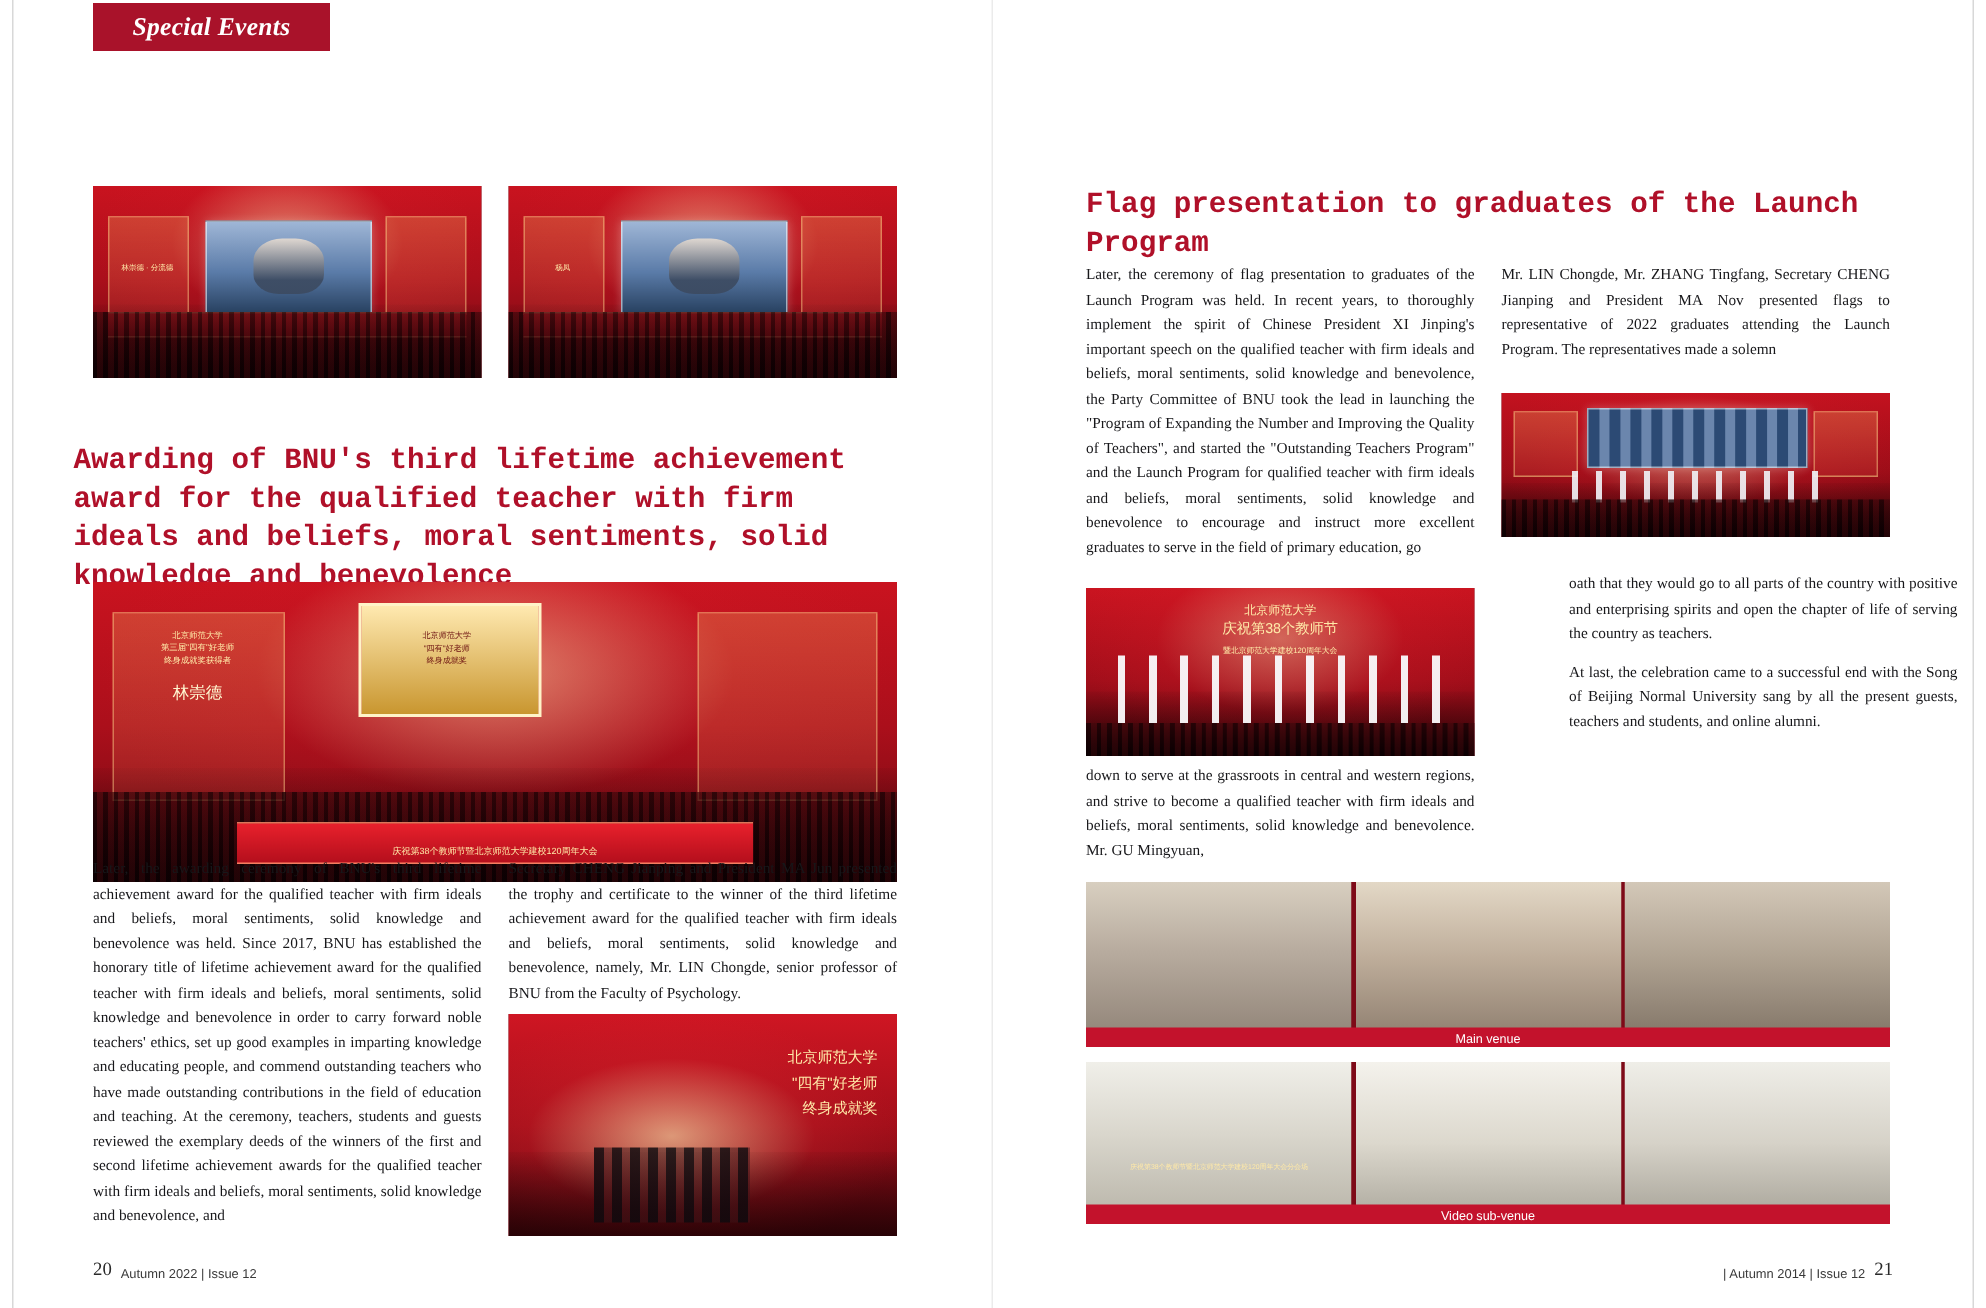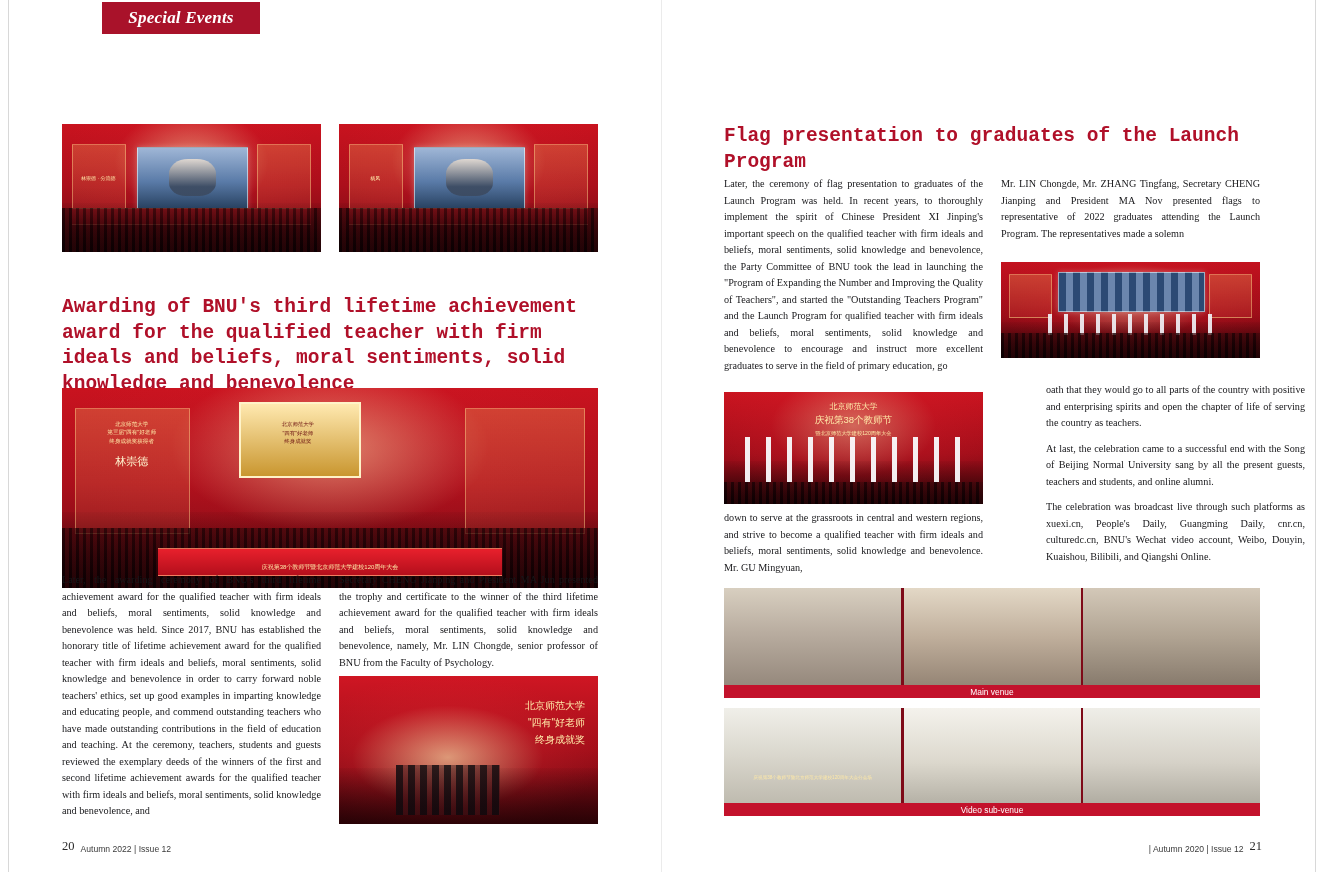--- a/index.html
+++ b/index.html
@@ -28,21 +28,20 @@
     left: 62px; top: 2px;
     width: 158px; height: 32px;
     background: #a9122a;
     color: #ffffff;
     display: flex; align-items: center; justify-content: center;
     font-family: "Liberation Serif", serif;
     font-style: italic;
     font-weight: bold;
     font-size: 17px;
     letter-spacing: .2px;
-    margin-left: 40px;
   }
 
   
   .headline {
     color: #b01029;
     font-weight: bold;
     font-size: 19.5px;
     line-height: 1.32;
     font-family: Liberation Mono, monospace;
   }
@@ -178,21 +177,21 @@
     <div class="side-panel" style="left:4%; top:16%; width:20%; height:50%;"></div>
     <div class="screen" style="left:29%; top:18%; width:42%; height:48%;">
         <div class="head"></div>
       </div>
     <div class="side-panel" style="right:4%; top:16%; width:20%; height:50%;"></div>
     <div class="gold-text" style="left:5%; top:40%; width:18%; font-size:5px;">杨凤</div>
     <div class="banner-strip" style="top:66%;"></div>
     <div class="crowd"></div>
   </div>
 
-  <div class="headline" style="position:absolute; left:62px; top:295px; width:540px;">Awarding of BNU's third lifetime achievement award for the qualified teacher with firm ideals and beliefs, moral sentiments, solid knowledge and benevolence</div>
+  <div class="headline" style="position:absolute; left:49px; top:295px; width:540px;">Awarding of BNU's third lifetime achievement award for the qualified teacher with firm ideals and beliefs, moral sentiments, solid knowledge and benevolence</div>
 
   <div class="photo" style="left:62px; top:388px; width:536px; height:200px;">
     <div class="stage"></div>
     <div class="side-panel" style="left:2.5%; top:10%; width:21%; height:62%;"></div>
     <div class="gold-text" style="left:3%; top:16%; width:20%; font-size:5.6px; line-height:1.5;">
       <span>北京师范大学</span><br>
       <span>第三届"四有"好老师</span><br>
       <span>终身成就奖获得者</span>
     </div>
     <div class="gold-text" style="left:3%; top:33%; width:20%; font-size:11px; color:#fff6d0;">林崇德</div>
@@ -267,21 +266,20 @@
     <div class="crowd" style="height:20%;"></div>
   </div>
 
   <div class="body-col" style="position:absolute; left:724px; top:510px; width:259px;">
     <p>down to serve at the grassroots in central and western regions, and strive to become a qualified teacher with firm ideals and beliefs, moral sentiments, solid knowledge and benevolence. Mr. GU Mingyuan,</p>
   </div>
 
   <div class="body-col" style="position:absolute; left:1046px; top:382px; width:259px;">
     <p>oath that they would go to all parts of the country with positive and enterprising spirits and open the chapter of life of serving the country as teachers.</p>
     <p>At last, the celebration came to a successful end with the Song of Beijing Normal University sang by all the present guests, teachers and students, and online alumni.</p>
-    <p>The celebration was broadcast live through such platforms as xuexi.cn, People's Daily, Guangming Daily, cnr.cn, culturedc.cn, BNU's Wechat video account, Weibo, Douyin, Kuaishou, Bilibili, and Qiangshi Online.</p>
   </div>
 
   <div class="photo" style="left:724px; top:588px; width:536px; height:110px;">
     <div style="position:absolute; left:0; top:0; width:33.1%; height:100%; overflow:hidden;">
       <div class="hall"></div>
         <div class="redband"></div>
         <div class="rows"></div>
     </div>
     <div style="position:absolute; left:33.5%; top:0; width:33.1%; height:100%; overflow:hidden;">
       <div class="hall" style="background:linear-gradient(180deg,#e3d8c6 0%,#bfae9b 45%,#8a7a6b 100%);"></div>
@@ -317,17 +315,17 @@
     <div class="cap-bar">
       <span>Video sub-venue</span>
     </div>
   </div>
 
   <div class="footer-left">
     <span class="pageno">20</span>
     <span>Autumn 2022  |  Issue 12</span>
   </div>
   <div class="footer-right">
-    <span>|  Autumn 2020  |  Issue 12</span>
+    <span>|  Autumn 2014  |  Issue 12</span>
     <span class="pageno">21</span>
   </div>
 
 </div>
 
 </body></html>

